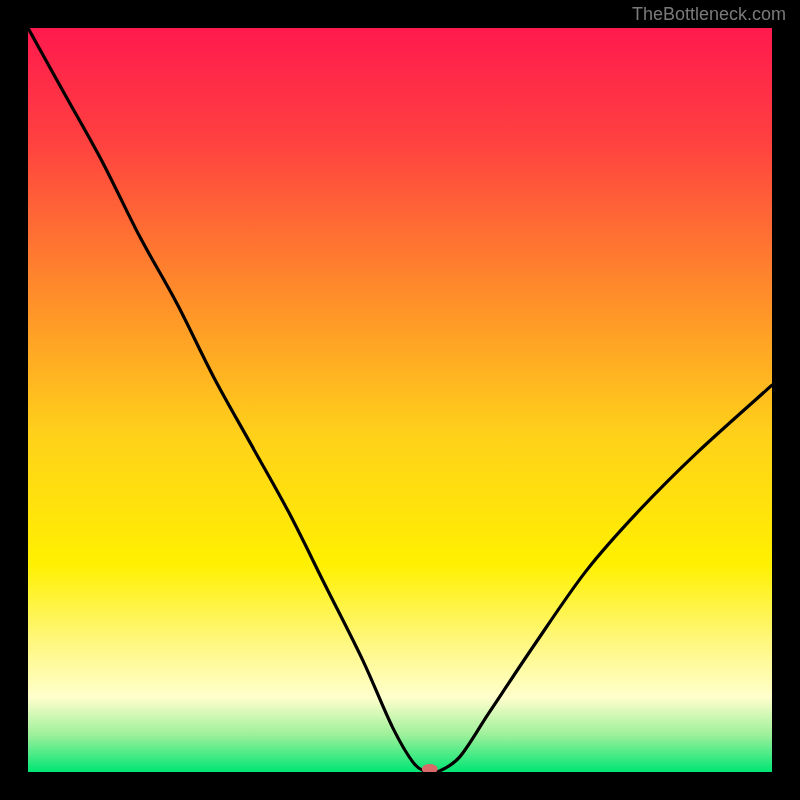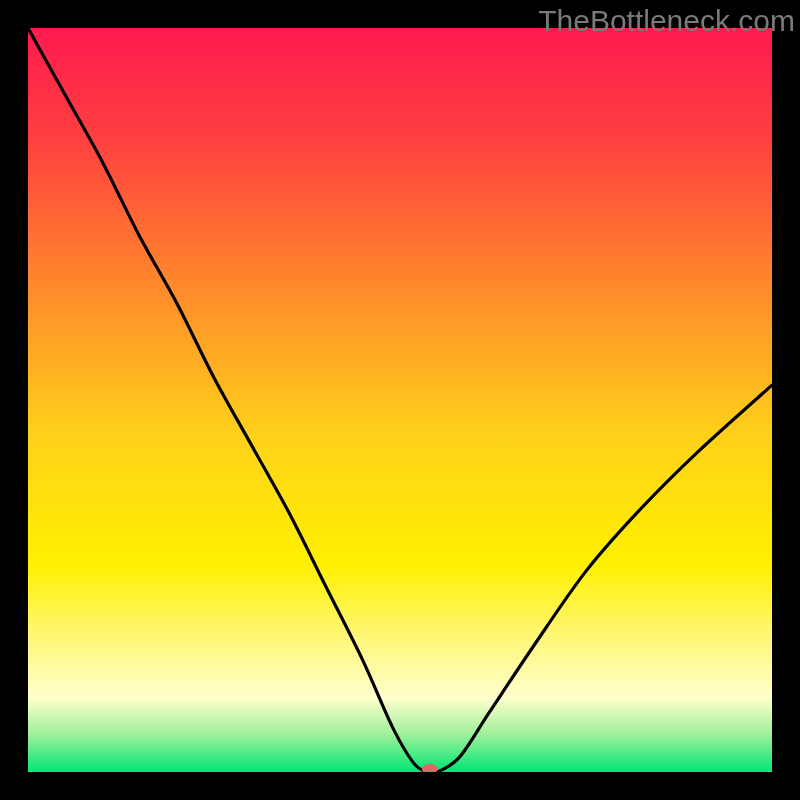--- a/index.html
+++ b/index.html
@@ -7,23 +7,23 @@
     width: 800px;
     height: 800px;
     background: #000000;
     position: relative;
     overflow: hidden;
     font-family: Arial, Helvetica, sans-serif;
   }
   .watermark {
     position: absolute;
     top: 4px;
-    right: 5px;
+    right: 14px;
     color: #7a7a7a;
-    font-size: 30px;
+    font-size: 18px;
     font-weight: 500;
     z-index: 10;
   }
   .plot-area {
     position: absolute;
     left: 28px;
     top: 28px;
     width: 744px;
     height: 744px;
     overflow: hidden;

